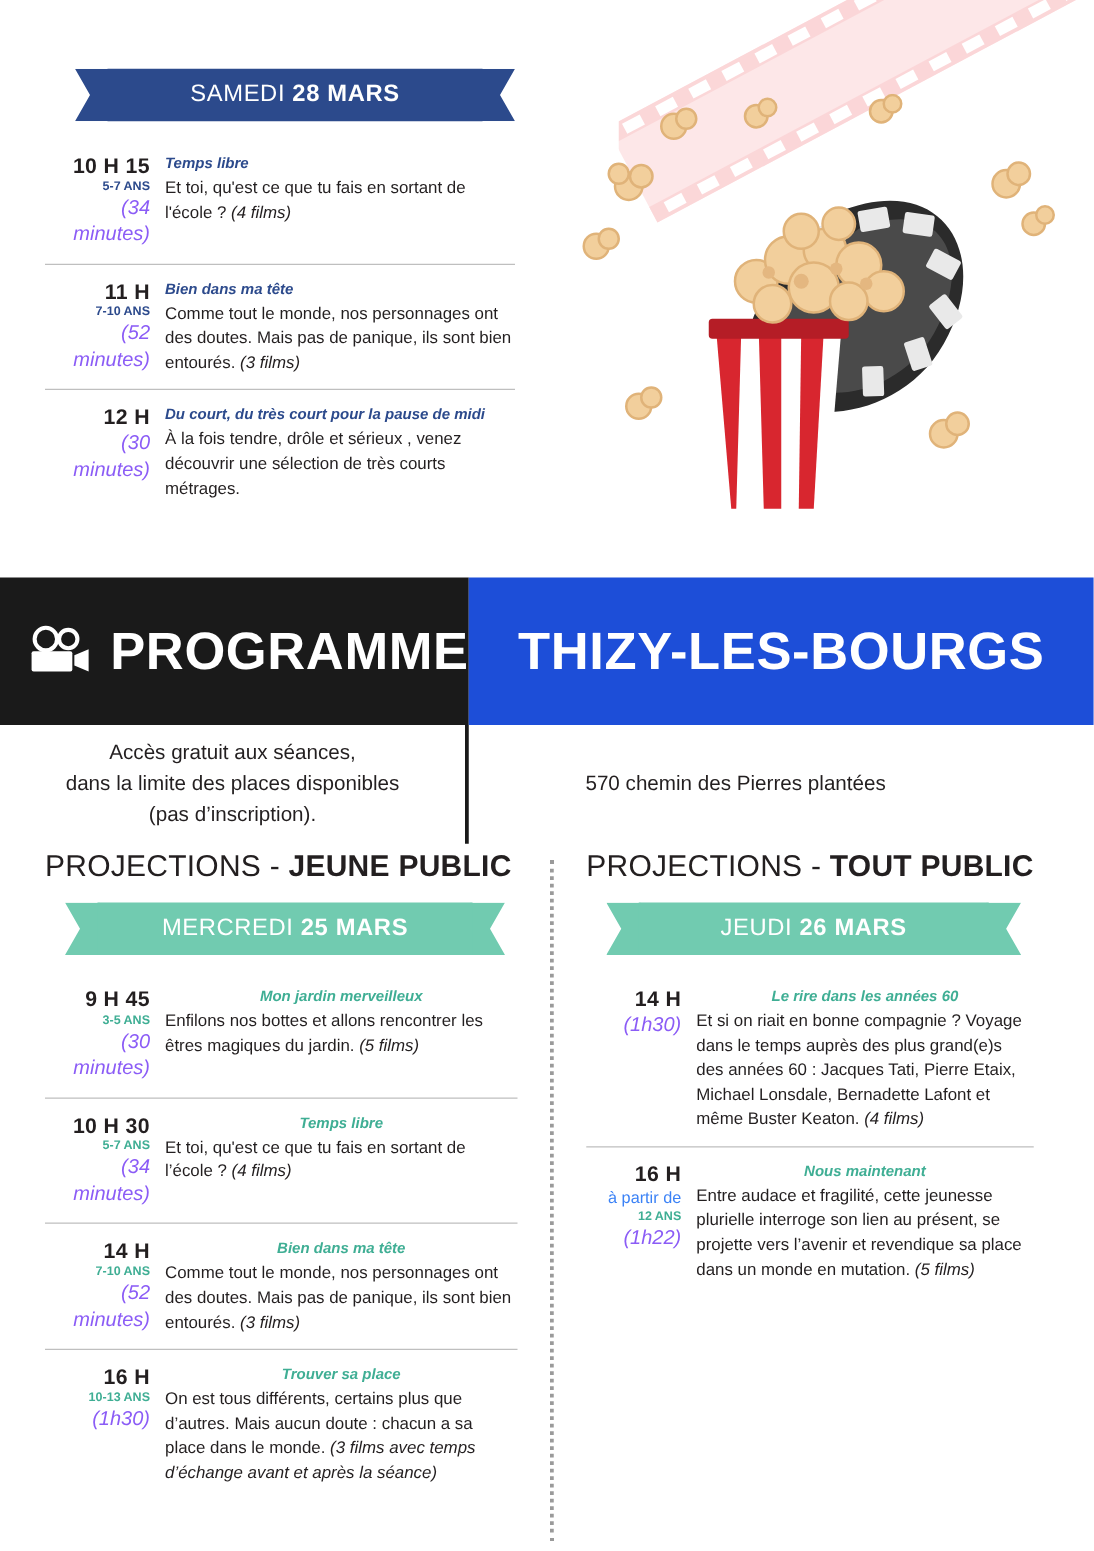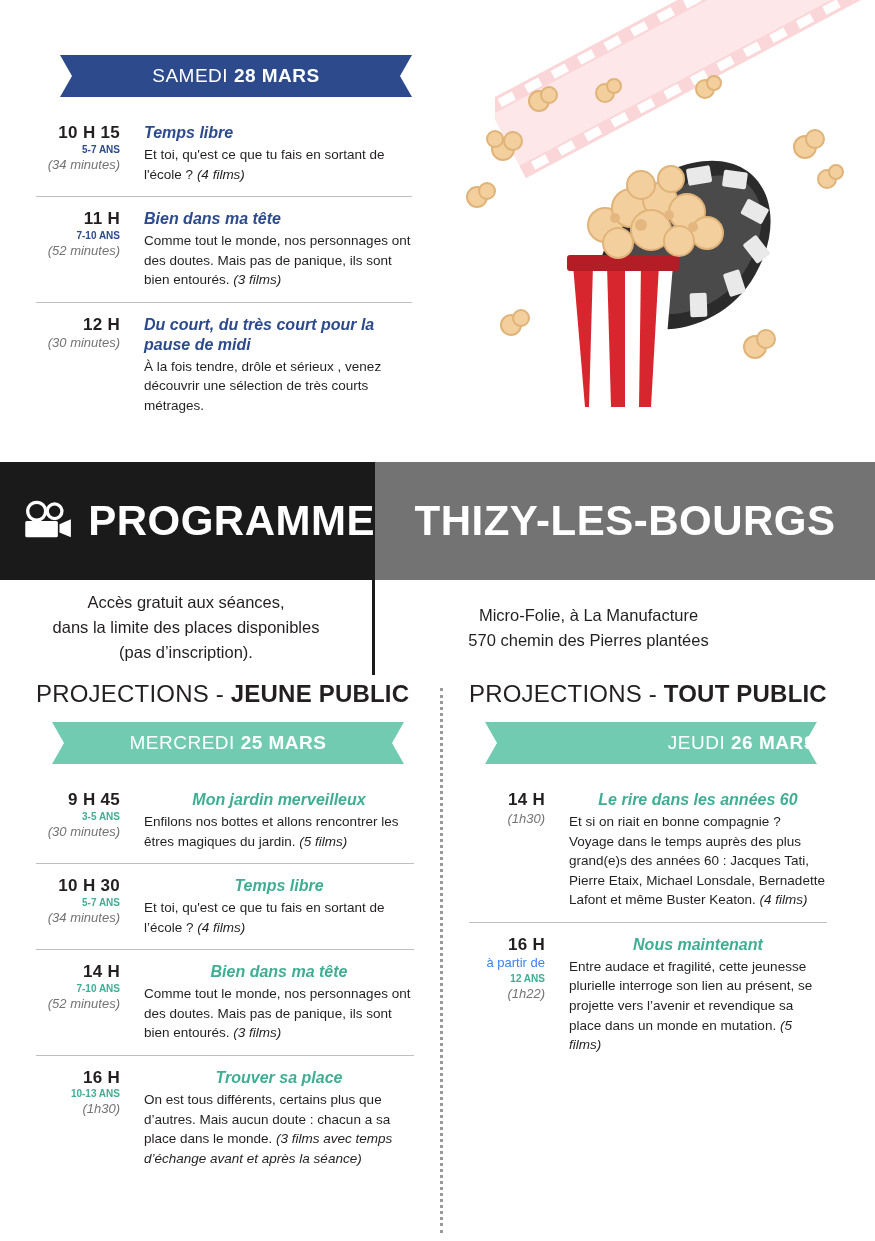--- a/index.html
+++ b/index.html
@@ -70,21 +70,20 @@
   }
   .banner .label b { font-weight: bold; }
 
   .banner.green .body, .banner.green .tail-l, .banner.green .tail-r { background: #71cbb0; }
 
   
   .rows { margin-top: 14px; }
   .row {
     display: flex;
     padding: 12px 0 12px 0;
-    gap: 12px;
   }
   .row + .row { border-top: 1px solid #bfbfbf; }
   .row .time-col {
     width: 94px;
     flex: 0 0 94px;
     text-align: right;
     padding-right: 10px;
   }
   .row .time {
     font-size: 17px;
@@ -94,28 +93,28 @@
     line-height: 1.15;
   }
   .row .age {
     font-size: 10px;
     font-weight: bold;
     color: #2c4a8c;
     line-height: 1.3;
   }
   .row .age.green { color: #3fae94; }
   .row .dur {
-    font-size: 13px;
+    font-size: 16px;
     font-style: italic;
-    color: #737373;
+    color: #8b5cf6;
     line-height: 1.35;
   }
   .row .info-col { flex: 1; padding-left: 2px; }
   .row .title {
-    font-size: 16px;
+    font-size: 12px;
     font-style: italic;
     font-weight: bold;
     color: #2c4a8c;
     line-height: 1.25;
     margin-bottom: 2px;
   }
   .row .title.green { color: #3fae94; text-align: center; }
   .row .desc {
     font-size: 13.5px;
     line-height: 1.45;
@@ -130,21 +129,21 @@
     width: 875px; height: 118px;
     display: flex;
     z-index: 4;
   }
   .midband .left {
     width: 375px; background: #1a1a1a;
     display: flex; align-items: center; gap: 14px;
     padding-left: 22px;
   }
   .midband .right {
-    flex: 1; background: #737373;
+    flex: 1; background: #1d4ed8;
     display: flex; align-items: center; justify-content: center;
   }
   .midband .prog-text {
     color: #fff;
     font-size: 42px;
     font-weight: bold;
     letter-spacing: .5px;
   }
   .midband .city-text {
     color: #fff;
@@ -369,21 +368,20 @@
   </div>
 </div>
 
 <div class="subheader">
   <div class="col left">
     <div>Accès gratuit aux séances,</div>
     <div>dans la limite des places disponibles</div>
     <div>(pas d’inscription).</div>
   </div>
   <div class="col right">
-    <div>Micro-Folie, à La Manufacture</div>
     <div>570 chemin des Pierres plantées</div>
   </div>
 </div>
 
 <div class="columns">
 
   <div class="col-left">
     <div class="section-title"><span>PROJECTIONS - </span><b>JEUNE PUBLIC</b></div>
 
     <div class="banner green" style="margin:0 10px 0 16px;">
@@ -442,21 +440,21 @@
         </div>
       </div>
     </div>
   </div>
 
   <div class="divider-dotted"></div>
 
   <div class="col-right">
     <div class="section-title"><span>PROJECTIONS - </span><b>TOUT PUBLIC</b></div>
 
-    <div class="banner green" style="margin:0 10px 0 16px;justify-content:flex-end;">
+    <div class="banner green" style="margin:0 10px 0 16px;">
       <div class="tail-l"></div>
       <div class="tail-r"></div>
       <div class="body"></div>
       <div class="label"><span>JEUDI </span><b>26 MARS</b></div>
     </div>
 
     <div class="rows">
       <div class="row">
         <div class="time-col">
           <div class="time">14 H</div>

